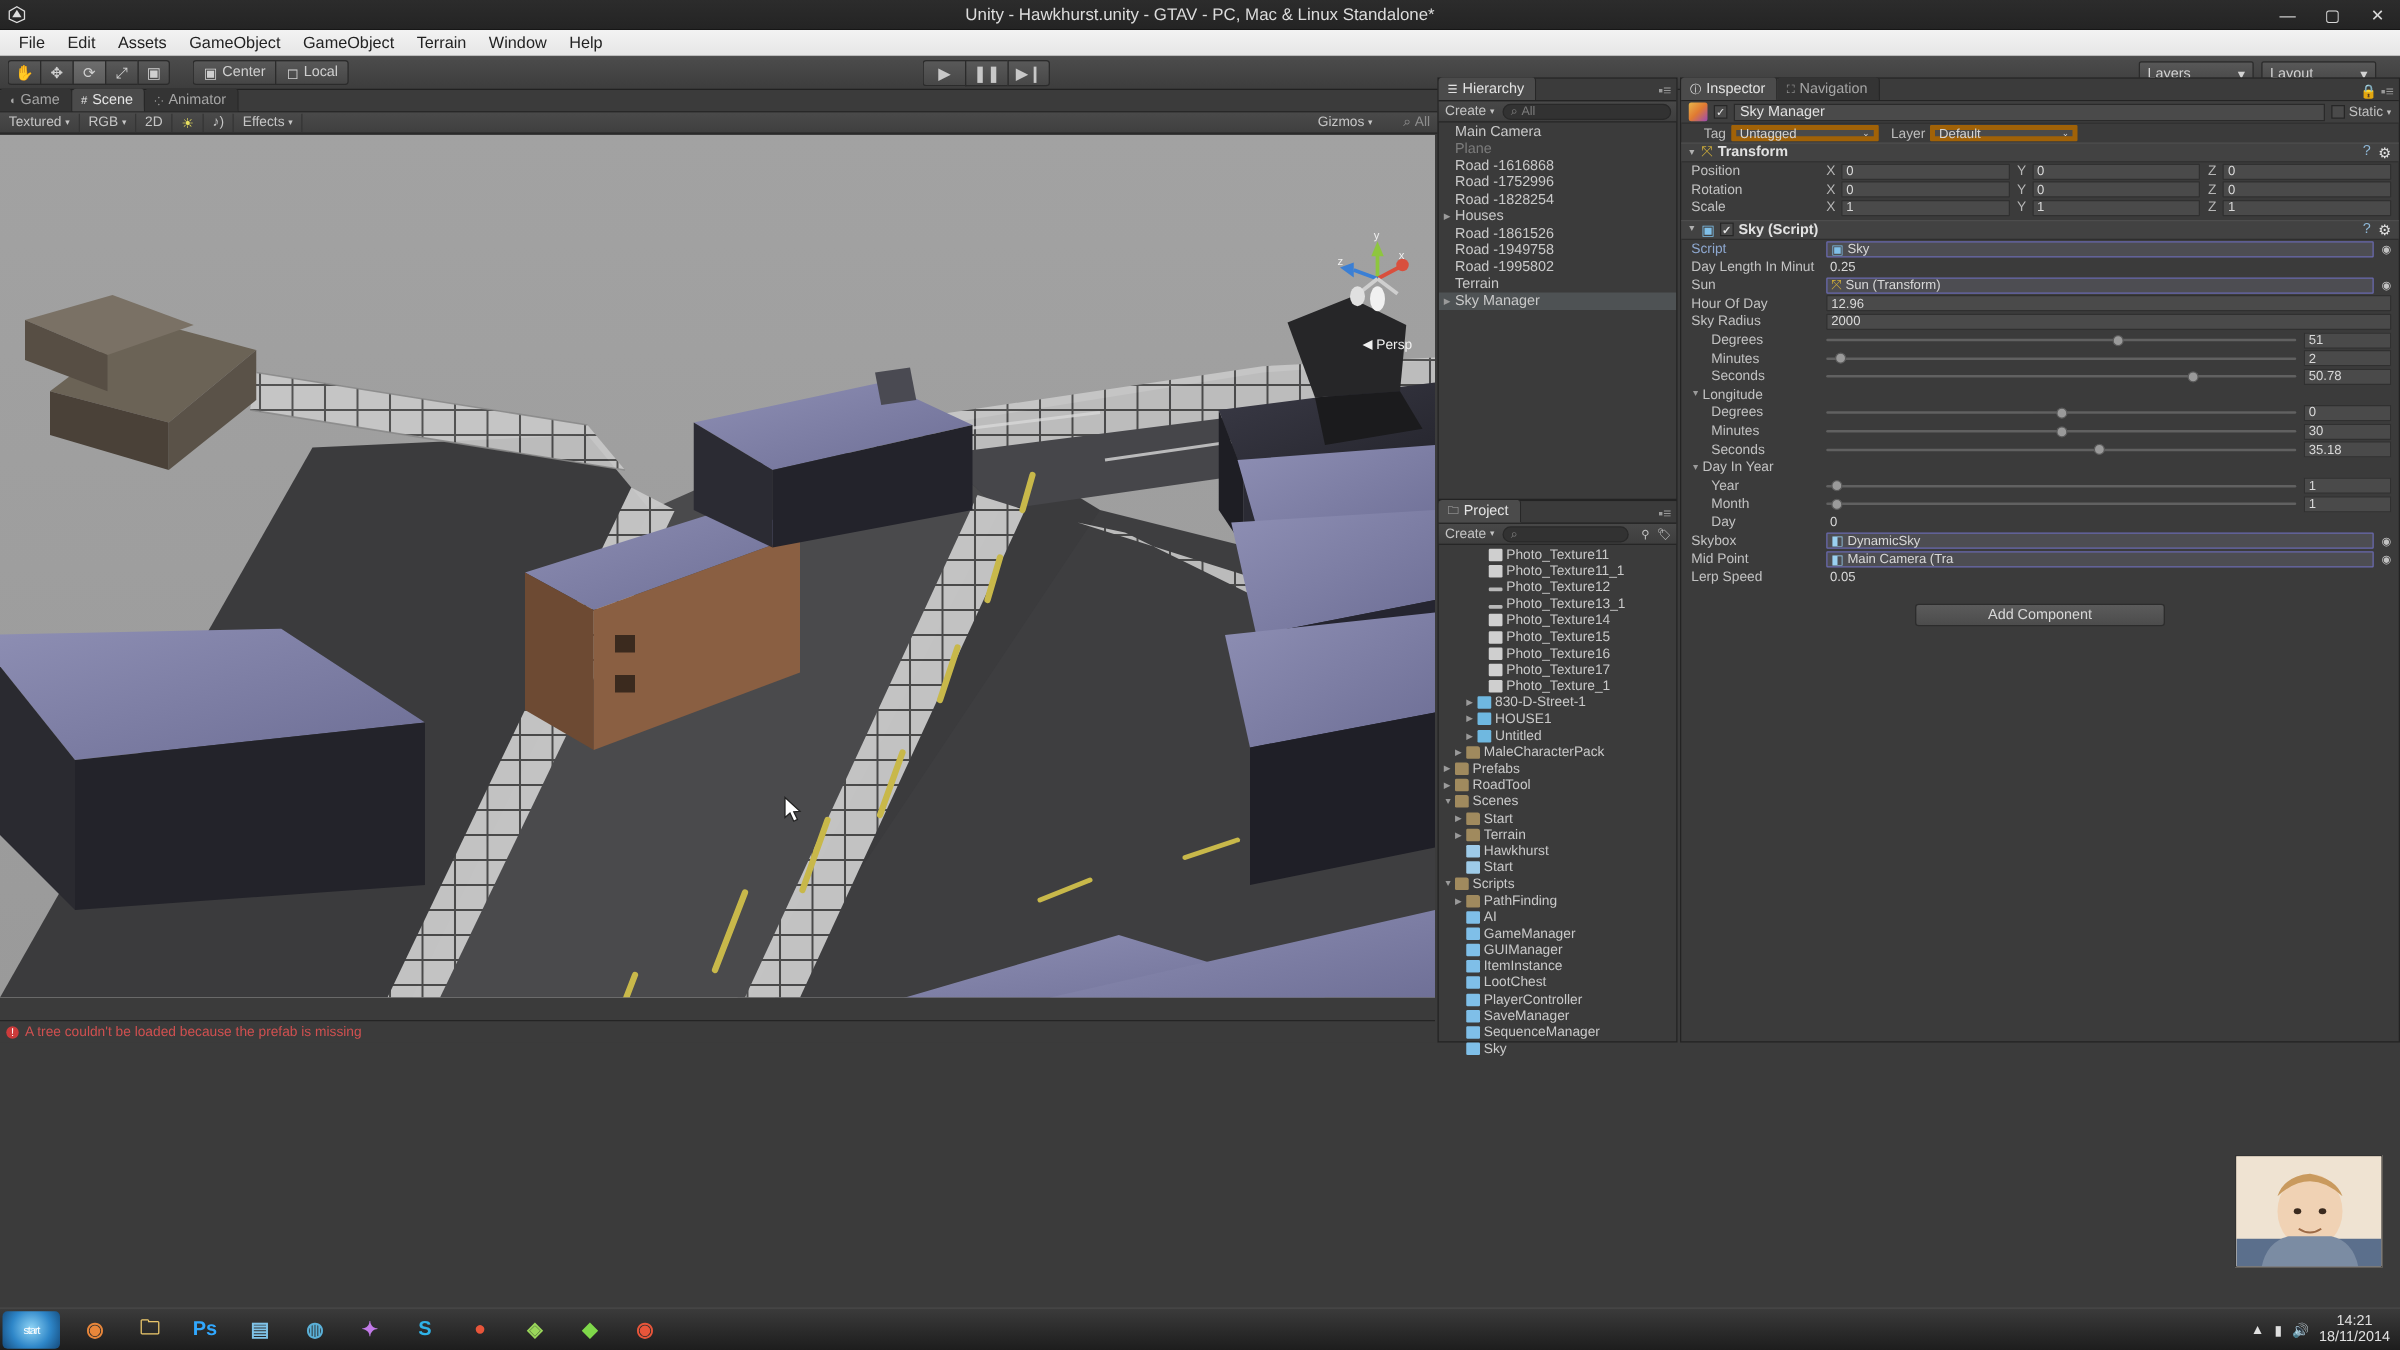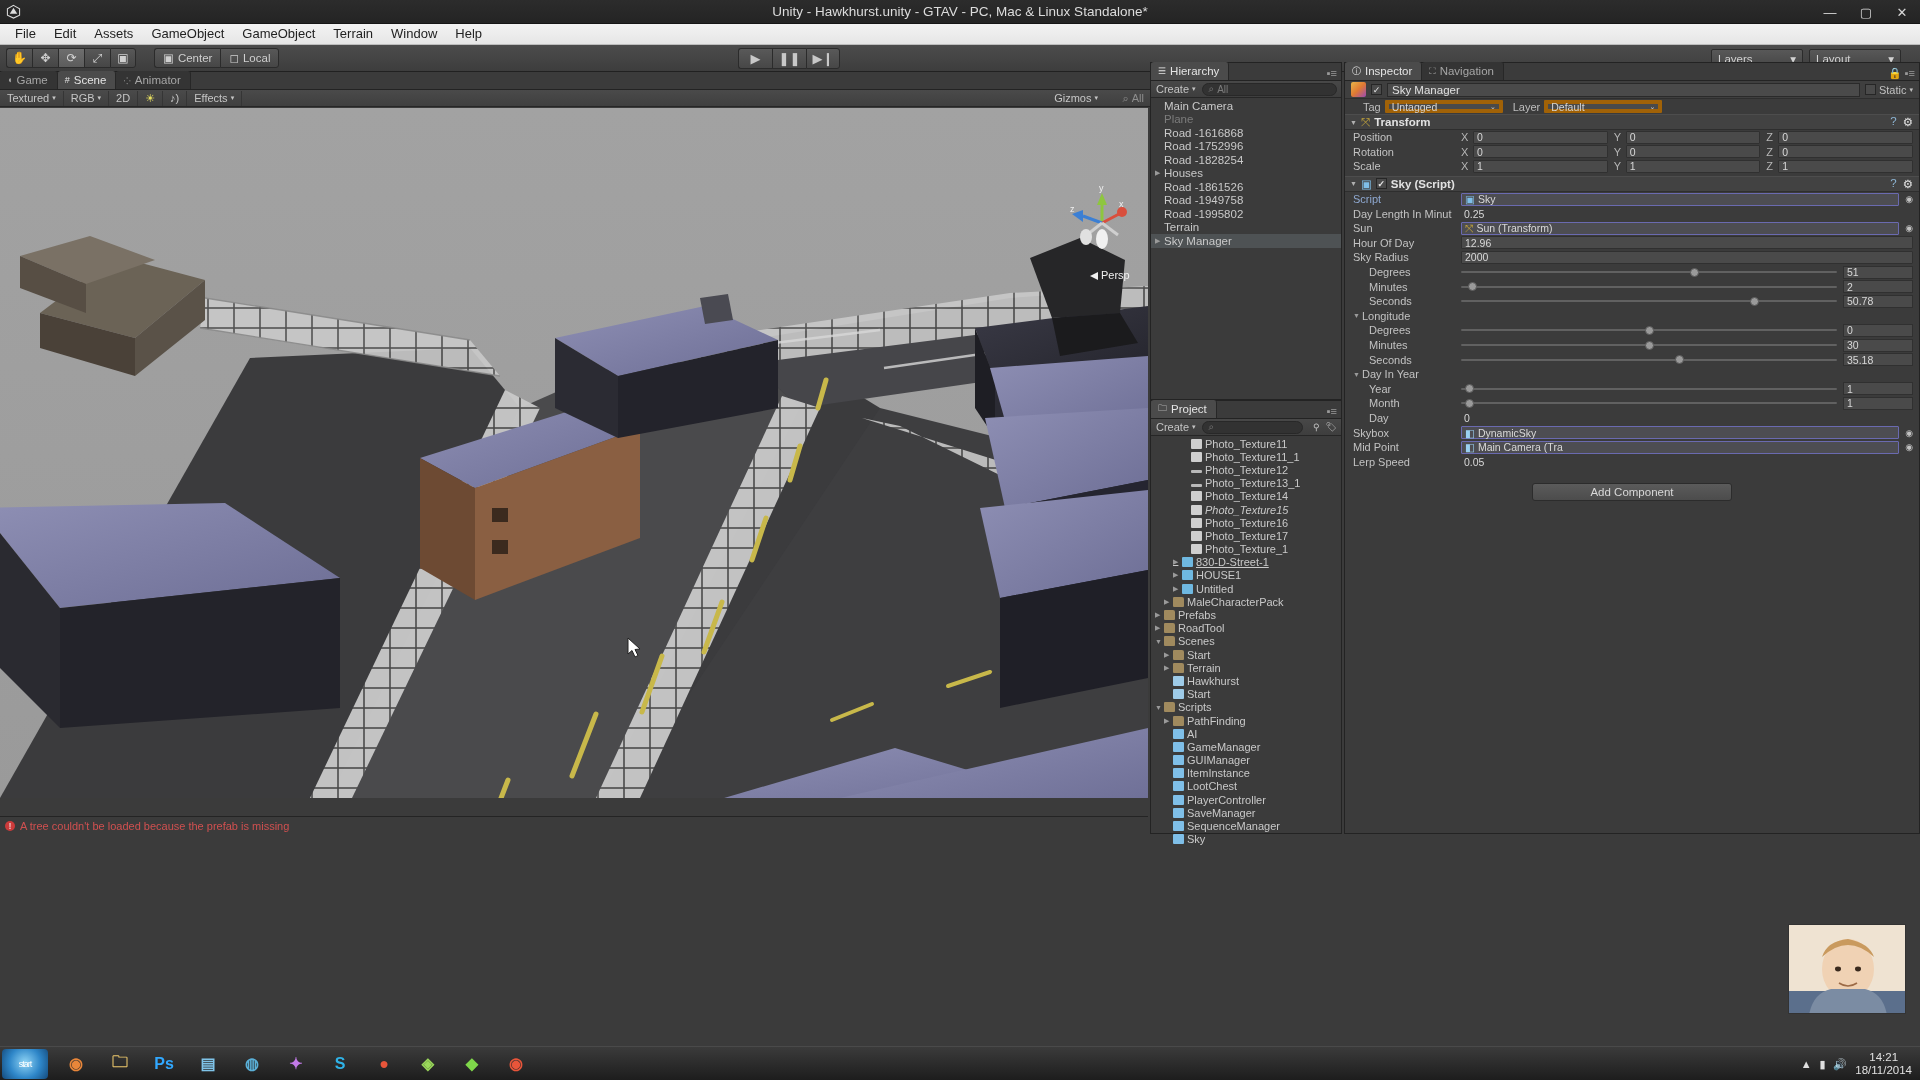--- a/index.html
+++ b/index.html
@@ -633,41 +633,41 @@
         <div class="prow" style="padding-left: 31px;">
           <span class="tri empty">▶</span>
           <span class="ico ico-line"></span>
           <span>Photo_Texture13_1</span>
         </div>
         <div class="prow" style="padding-left: 31px;">
           <span class="tri empty">▶</span>
           <span class="ico ico-tex"></span>
           <span>Photo_Texture14</span>
         </div>
-        <div class="prow" style="padding-left: 31px; font-style: italic;">
+        <div class="prow" style="padding-left: 31px;">
           <span class="tri empty">▶</span>
           <span class="ico ico-tex"></span>
           <span>Photo_Texture15</span>
         </div>
         <div class="prow" style="padding-left: 31px;">
           <span class="tri empty">▶</span>
           <span class="ico ico-tex"></span>
           <span>Photo_Texture16</span>
         </div>
         <div class="prow" style="padding-left: 31px;">
           <span class="tri empty">▶</span>
           <span class="ico ico-tex"></span>
           <span>Photo_Texture17</span>
         </div>
         <div class="prow" style="padding-left: 31px;">
           <span class="tri empty">▶</span>
           <span class="ico ico-tex"></span>
           <span>Photo_Texture_1</span>
         </div>
-        <div class="prow" style="padding-left: 22px; text-decoration: underline;">
+        <div class="prow" style="padding-left: 22px;">
           <span class="tri" style="font-size:7px;">▶</span>
           <span class="ico ico-mesh"></span>
           <span>830-D-Street-1</span>
         </div>
         <div class="prow" style="padding-left: 22px;">
           <span class="tri" style="font-size:7px;">▶</span>
           <span class="ico ico-mesh"></span>
           <span>HOUSE1</span>
         </div>
         <div class="prow" style="padding-left: 22px;">

